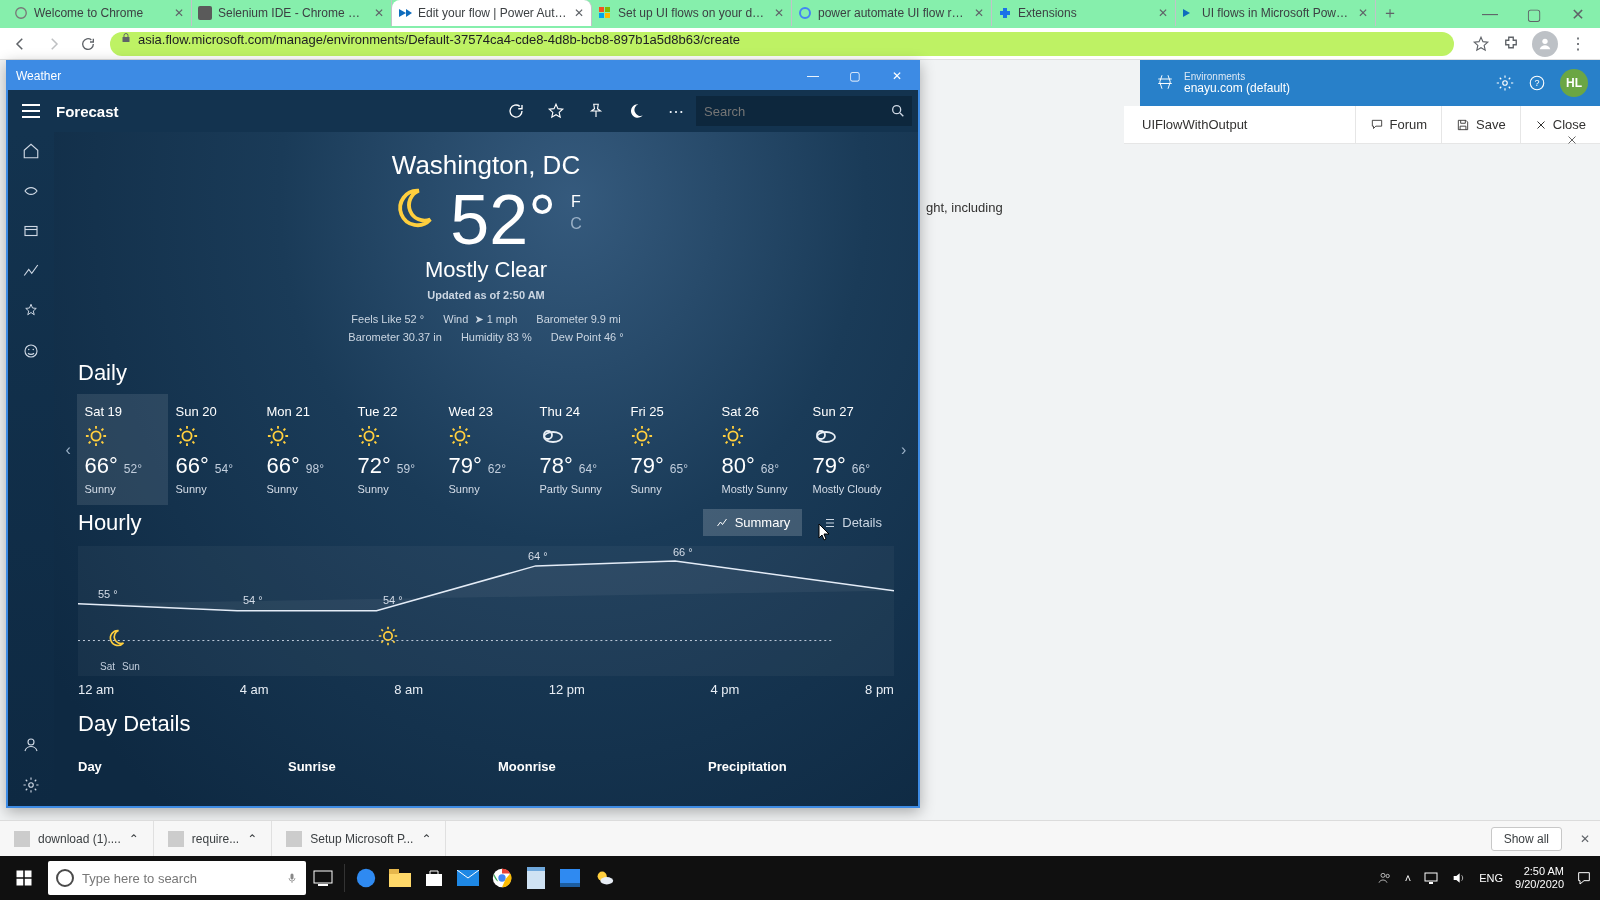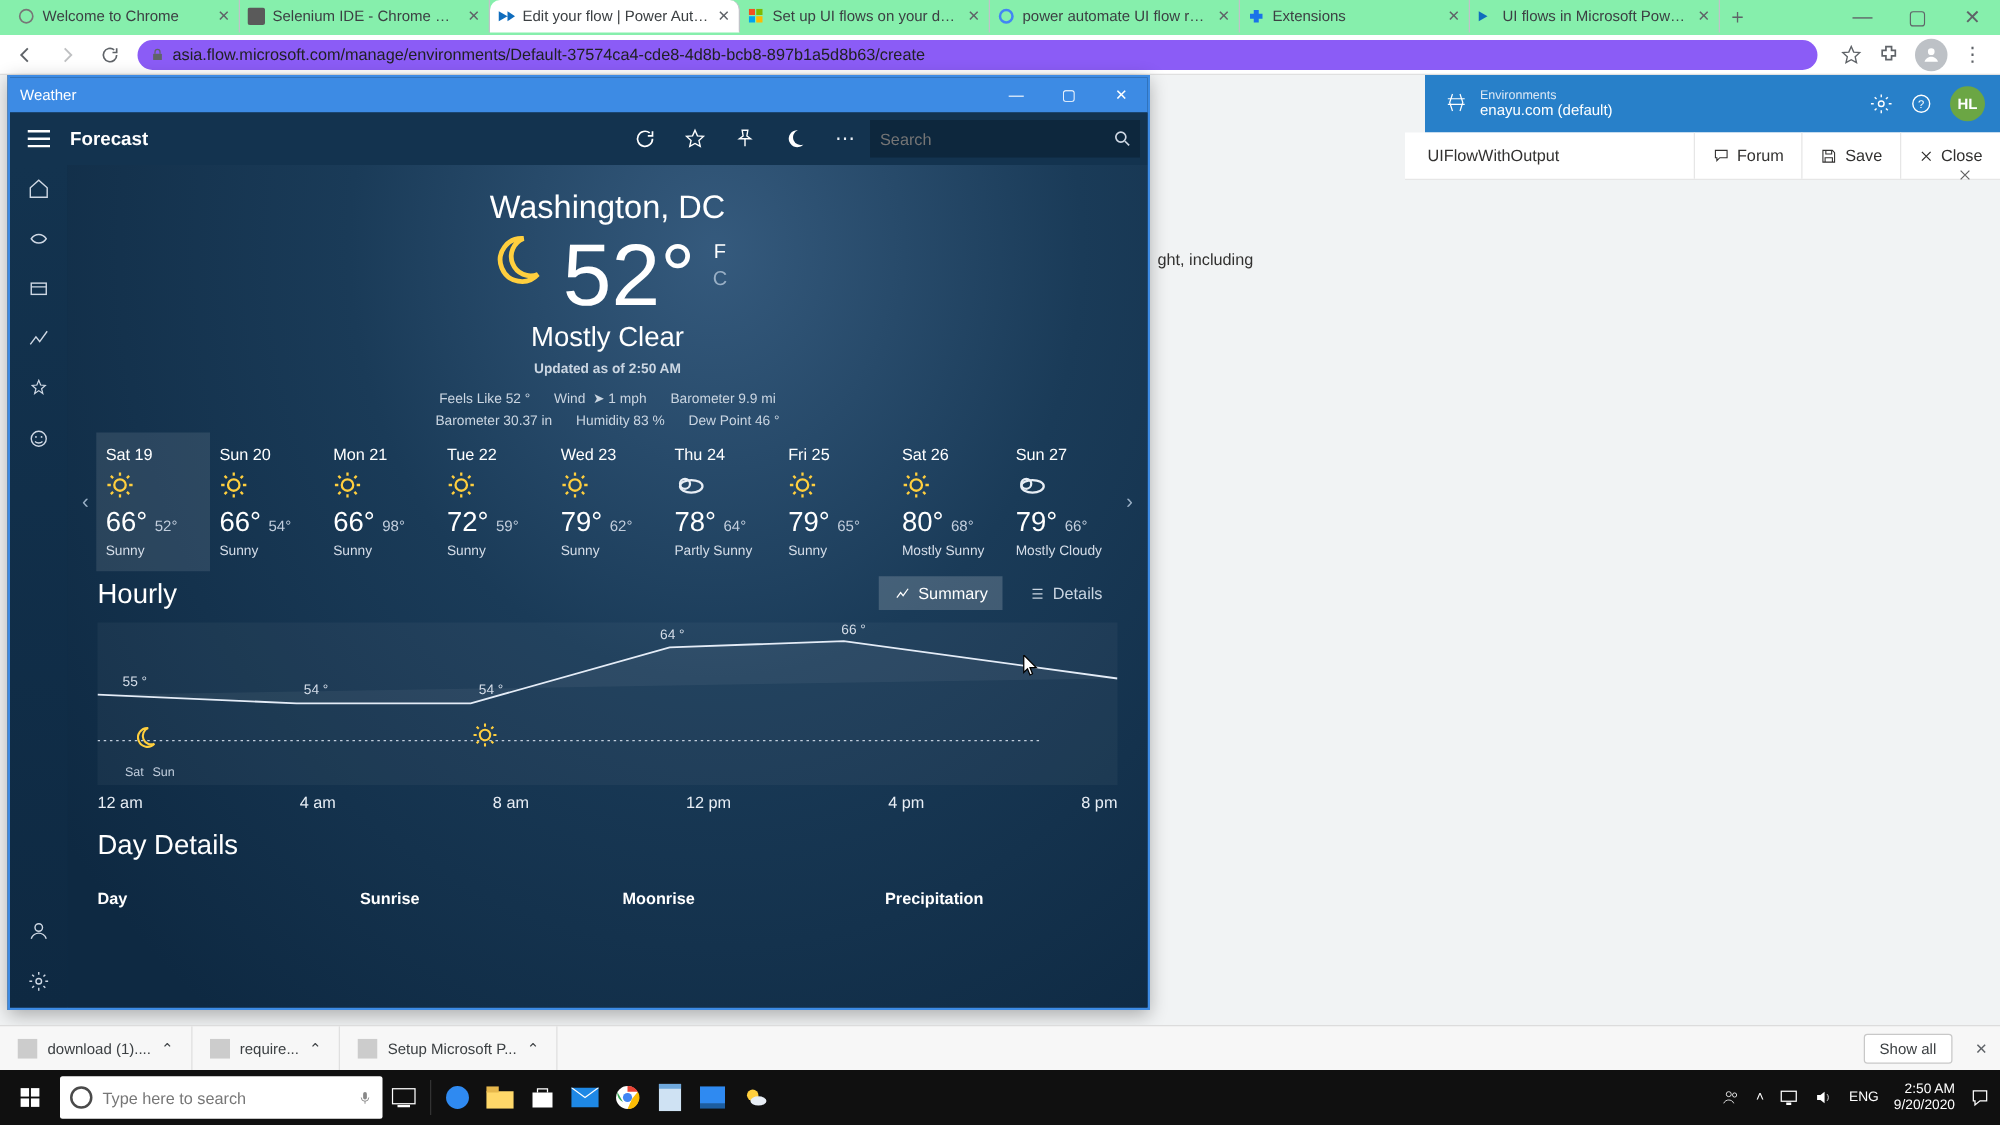--- a/index.html
+++ b/index.html
@@ -10,21 +10,21 @@
   .tab{display:flex;align-items:center;height:26px;padding:0 6px;border-right:1px solid #c0c3c8;max-width:200px;flex:0 0 184px;color:#3c4043;font-size:12px;gap:6px;position:relative;}
   .tab.active{background:#fff;border-top-left-radius:8px;border-top-right-radius:8px;}
   .tab .favicon{width:14px;height:14px;flex:0 0 14px;display:flex;align-items:center;justify-content:center;}
   .tab .title{white-space:nowrap;overflow:hidden;text-overflow:ellipsis;flex:1;}
   .tab .x{width:12px;height:12px;display:flex;align-items:center;justify-content:center;color:#5f6368;}
   .newtab{width:28px;height:26px;display:flex;align-items:center;justify-content:center;color:#5f6368;}
   .winctl{margin-left:auto;display:flex;}
   .winctl div{width:44px;height:28px;display:flex;align-items:center;justify-content:center;color:#5f6368;}
   .addrbar{height:32px;background:#fff;display:flex;align-items:center;padding:0 8px;gap:10px;border-bottom:1px solid #e0e0e0;}
   .navbtn{width:24px;height:24px;display:flex;align-items:center;justify-content:center;color:#5f6368;}
-  .omnibox{flex:1;height:24px;border-radius:12px;background:#8b5cf6;display:flex;align-items:center;padding:0 10px;gap:6px;color:#5f6368;font-size:13px;}
+  .omnibox{flex:1;height:24px;border-radius:12px;background:#bef264;display:flex;align-items:flex-start;padding:0 10px;gap:6px;color:#5f6368;font-size:13px;}
   .omni-right{display:flex;gap:12px;align-items:center;margin-left:8px;margin-right:6px;}
   .avatar{width:26px;height:26px;border-radius:50%;background:#bdc1c6;color:#fff;display:flex;align-items:center;justify-content:center;font-size:15px;}
   .env{display:flex;align-items:center;gap:8px;padding:0 16px;}
   .env .ico{width:20px;height:20px;}
   .env .lbls{display:flex;flex-direction:column;line-height:1;}
   .env .l1{font-size:10px;color:#dce8f5;}
   .env .l2{font-size:12px;color:#fff;}
   .pa-topright{position:absolute;top:60px;right:0;height:46px;background:linear-gradient(#2880c9,#2880c9);display:flex;align-items:center;left:1140px;}
   .pa-top-icons{display:flex;gap:14px;margin-left:auto;margin-right:12px;align-items:center;}
   .pa-top-icons .circ{width:18px;height:18px;color:#fff;}
@@ -430,20 +430,21 @@
           <span class="lab">Barometer</span><span>9.9 mi</span>
           <br>
           <span class="lab">Barometer</span><span>30.37 in</span>
           <span class="sep"></span>
           <span class="lab">Humidity</span><span>83 %</span>
           <span class="sep"></span>
           <span class="lab">Dew Point</span><span>46 °</span>
         </div>
       </div>
 
+      <div class="section-title">Daily</div>
       <div class="daily">
         <div class="dnav">‹</div>
         <div class="dcards" id="daily-cards">
             <div class="dcard sel">
               <div class="dday">Sat 19</div>
               <div class="dsun">
                 <svg width="22" height="22" viewBox="0 0 24 24">
                   <circle cx="12" cy="12" r="5" fill="none" stroke="#ffcf3e" stroke-width="2"></circle>
                   <path d="M12 1v3M12 20v3M1 12h3M20 12h3M4 4l2 2M18 18l2 2M4 20l2-2M18 6l2-2" stroke="#ffcf3e" stroke-width="2"></path>
                 </svg>

